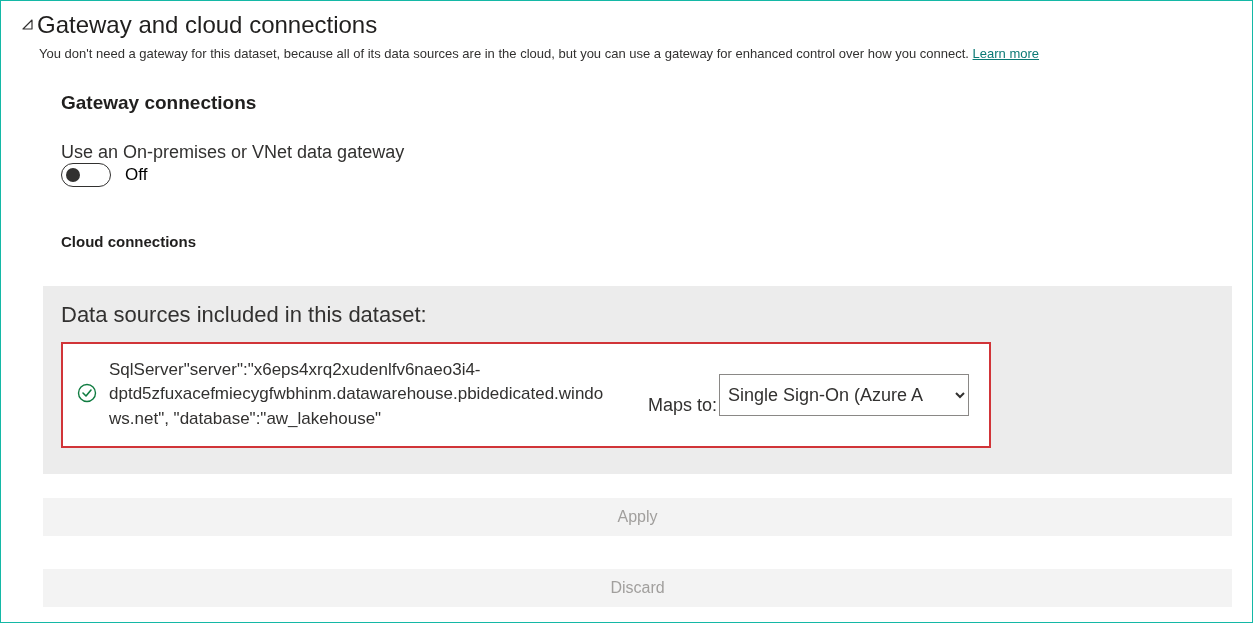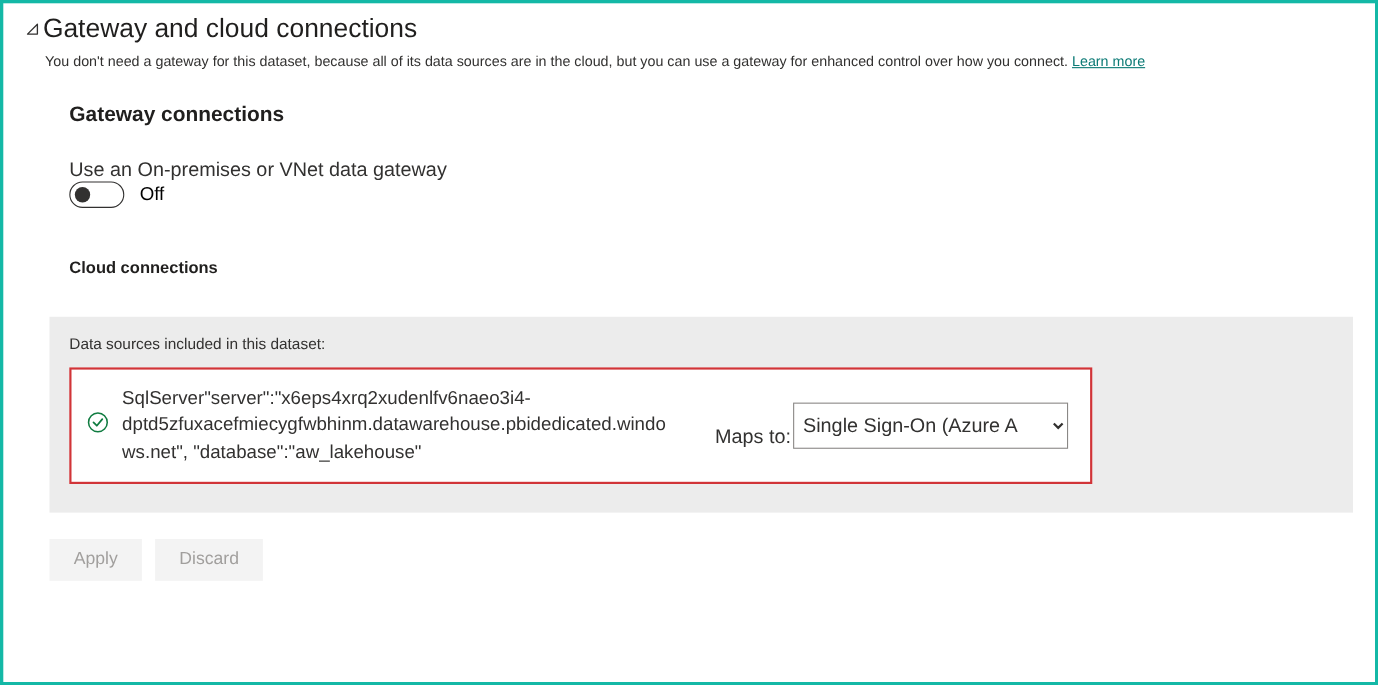--- a/index.html
+++ b/index.html
@@ -3,21 +3,21 @@
   <meta charset="utf-8">
   <style>
     * { margin: 0; padding: 0; box-sizing: border-box; }
     body {
       font-family: "Segoe UI", Tahoma, sans-serif;
       background: #fff;
       color: #323130;
       padding: 0;
     }
     .panel {
-      border: 3px solid #14b8a6;
+      border: 1px solid #14b8a6;
       width: 1253px;
       height: 623px;
       padding: 10px 20px 20px 20px;
     }
     .section-header {
       display: flex;
       align-items: center;
       gap: 2px;
       margin-bottom: 6px;
     }
@@ -86,21 +86,21 @@
       font-size: 15px;
       font-weight: 700;
       color: #201f1e;
       margin-bottom: 36px;
     }
     .datasource-container {
       background: #ececec;
       padding: 16px 18px 26px 18px;
     }
     .ds-header {
-      font-size: 14px;
+      font-size: 22px;
       color: #323130;
       margin-bottom: 14px;
     }
     .ds-card {
       background: #fff;
       border: 2.5px solid #d13438;
       padding: 14px 20px 14px 14px;
       display: flex;
       align-items: center;
       gap: 12px;
@@ -130,22 +130,23 @@
       color: #323130;
       padding: 2px 4px;
       border: 1px solid #8a8886;
       background: #fff;
       width: 250px;
       height: 42px;
       cursor: pointer;
     }
     .button-row {
       display: flex;
-      gap: 12px;
+      gap: 33px;
       margin-top: 24px;
+      flex-direction: column;
     }
     .btn {
       background: #f3f3f3;
       border: none;
       color: #a19f9d;
       font-size: 16px;
       padding: 10px 22px;
       cursor: pointer;
       font-family: inherit;
     }

